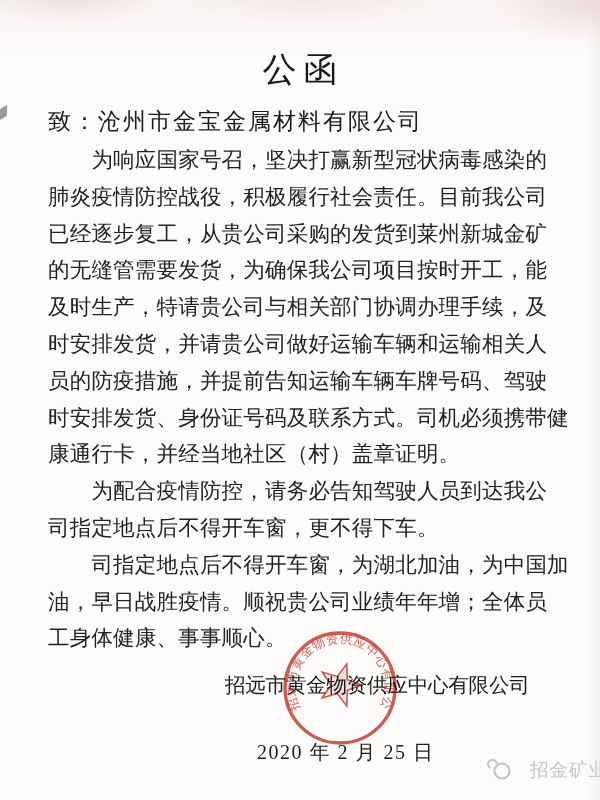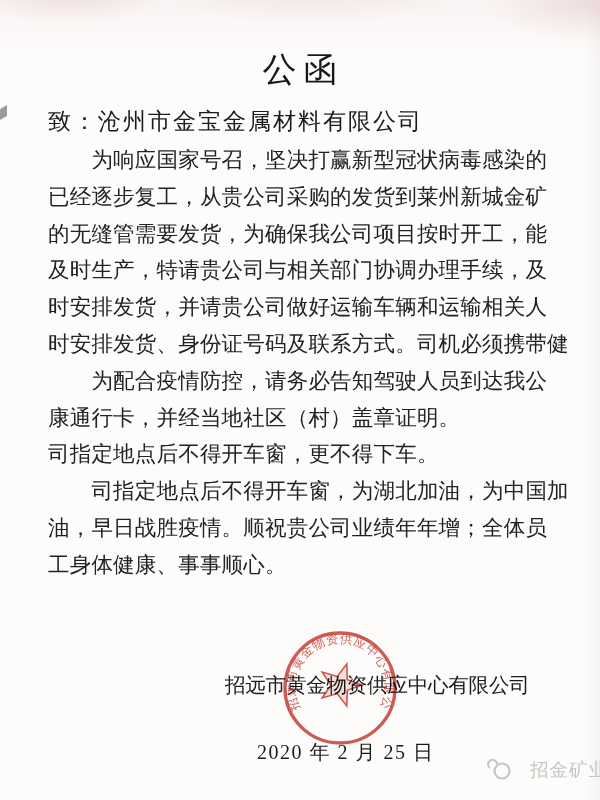--- a/index.html
+++ b/index.html
@@ -82,27 +82,29 @@
 
 <div class="paper-tint"></div>
 <div class="scan-mark"></div>
 
 <div class="letter-title">公函</div>
 
 <div class="recipient">致：沧州市金宝金属材料有限公司</div>
 
 <div class="letter-body">
     <div class="line">　　为响应国家号召，坚决打赢新型冠状病毒感染的</div>
+    <div class="line">肺炎疫情防控战役，积极履行社会责任。目前我公司</div>
     <div class="line">已经逐步复工，从贵公司采购的发货到莱州新城金矿</div>
     <div class="line">的无缝管需要发货，为确保我公司项目按时开工，能</div>
     <div class="line">及时生产，特请贵公司与相关部门协调办理手续，及</div>
     <div class="line">时安排发货，并请贵公司做好运输车辆和运输相关人</div>
+    <div class="line">员的防疫措施，并提前告知运输车辆车牌号码、驾驶</div>
     <div class="line">时安排发货、身份证号码及联系方式。司机必须携带健</div>
+    <div class="line">康通行卡，并经当地社区（村）盖章证明。</div>
     <div class="line">　　为配合疫情防控，请务必告知驾驶人员到达我公</div>
-    <div class="line">康通行卡，并经当地社区（村）盖章证明。</div>
     <div class="line">司指定地点后不得开车窗，更不得下车。</div>
     <div class="line">　　司指定地点后不得开车窗，为湖北加油，为中国加</div>
     <div class="line">油，早日战胜疫情。顺祝贵公司业绩年年增；全体员</div>
     <div class="line">工身体健康、事事顺心。</div>
   </div>
 
 <div class="signature">招远市黄金物资供应中心有限公司</div>
 
 <div class="letter-date">2020 年 2 月 25 日</div>
 

